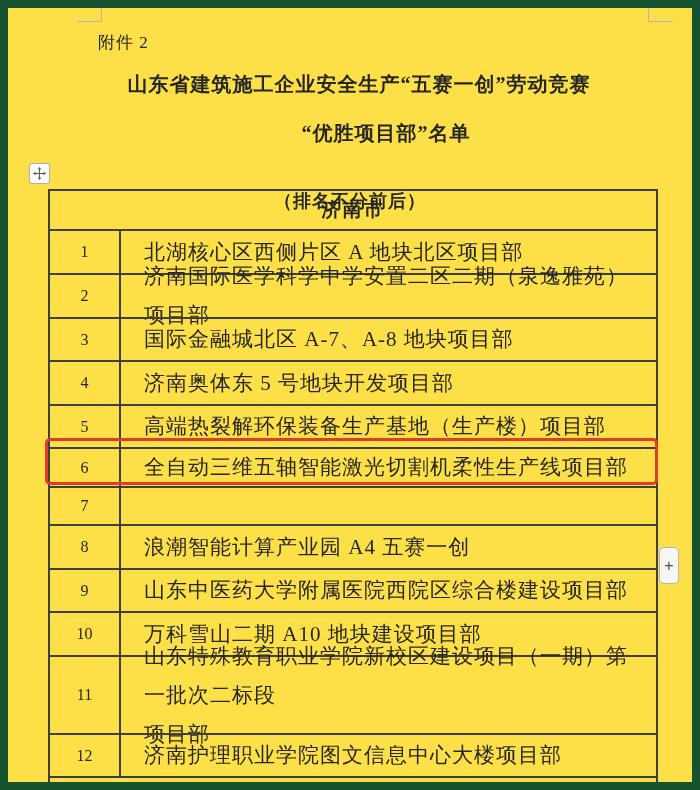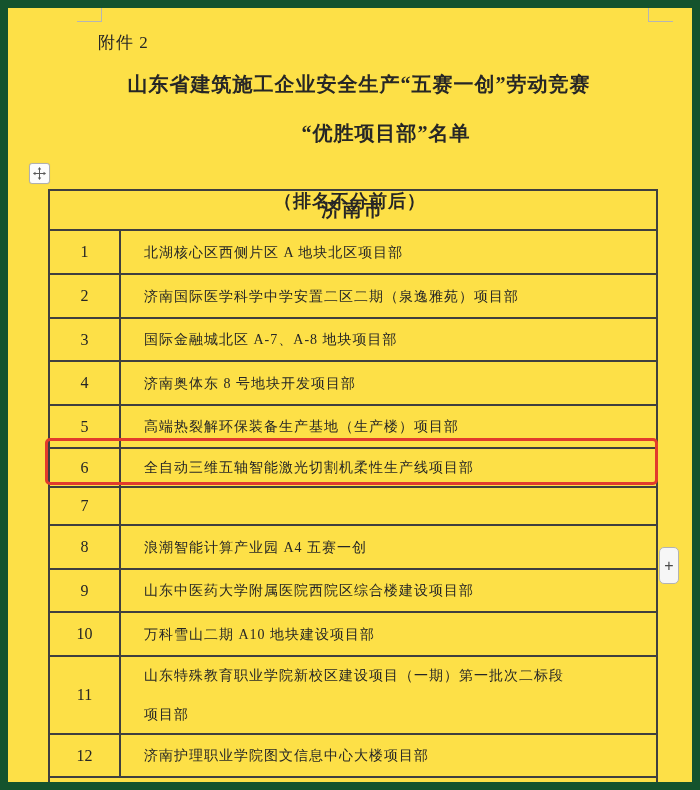--- a/index.html
+++ b/index.html
@@ -45,21 +45,21 @@
   .trow:first-child{border-top:none;}
   .cell-num{
     width:71px;flex:0 0 71px;box-sizing:border-box;
     border-right:2px solid #3f3f3f;
     display:flex;align-items:center;justify-content:center;
     font-size:16px;
   }
   .cell-name{
     flex:1;display:flex;align-items:center;
     padding-left:23px;padding-right:24px;box-sizing:border-box;
-    font-size:14px;letter-spacing:1px;white-space:pre-line;line-height:39px;
+    font-size:21px;letter-spacing:1px;white-space:pre-line;line-height:39px;
   }
   .city-row{
     display:flex;align-items:center;justify-content:center;box-sizing:border-box;
     border-top:2px solid #3f3f3f;
     font-size:19px;font-weight:bold;letter-spacing:2px;
   }
   .city-row.first{border-top:none;height:38px;border-radius:10px;}
   .city-row.partial{height:42px;align-items:flex-start;padding-top:5px;}
   .h44{height:44px}.h43{height:43px}.h39{height:39px}.h38{height:38px}.h78{height:78px}
 
@@ -111,21 +111,21 @@
     <div class="trow h44">
       <div class="cell-num">2</div>
       <div class="cell-name">济南国际医学科学中学安置二区二期（泉逸雅苑）项目部</div>
     </div>
     <div class="trow h43">
       <div class="cell-num">3</div>
       <div class="cell-name">国际金融城北区 A-7、A-8 地块项目部</div>
     </div>
     <div class="trow h44">
       <div class="cell-num">4</div>
-      <div class="cell-name">济南奥体东 8 号地块开发项目部</div>
+      <div class="cell-name">济南奥体东 5 号地块开发项目部</div>
     </div>
     <div class="trow h43">
       <div class="cell-num">5</div>
       <div class="cell-name">高端热裂解环保装备生产基地（生产楼）项目部</div>
     </div>
     <div class="trow h39">
       <div class="cell-num">6</div>
       <div class="cell-name">全自动三维五轴智能激光切割机柔性生产线项目部</div>
     </div>
     <div class="trow h38">

